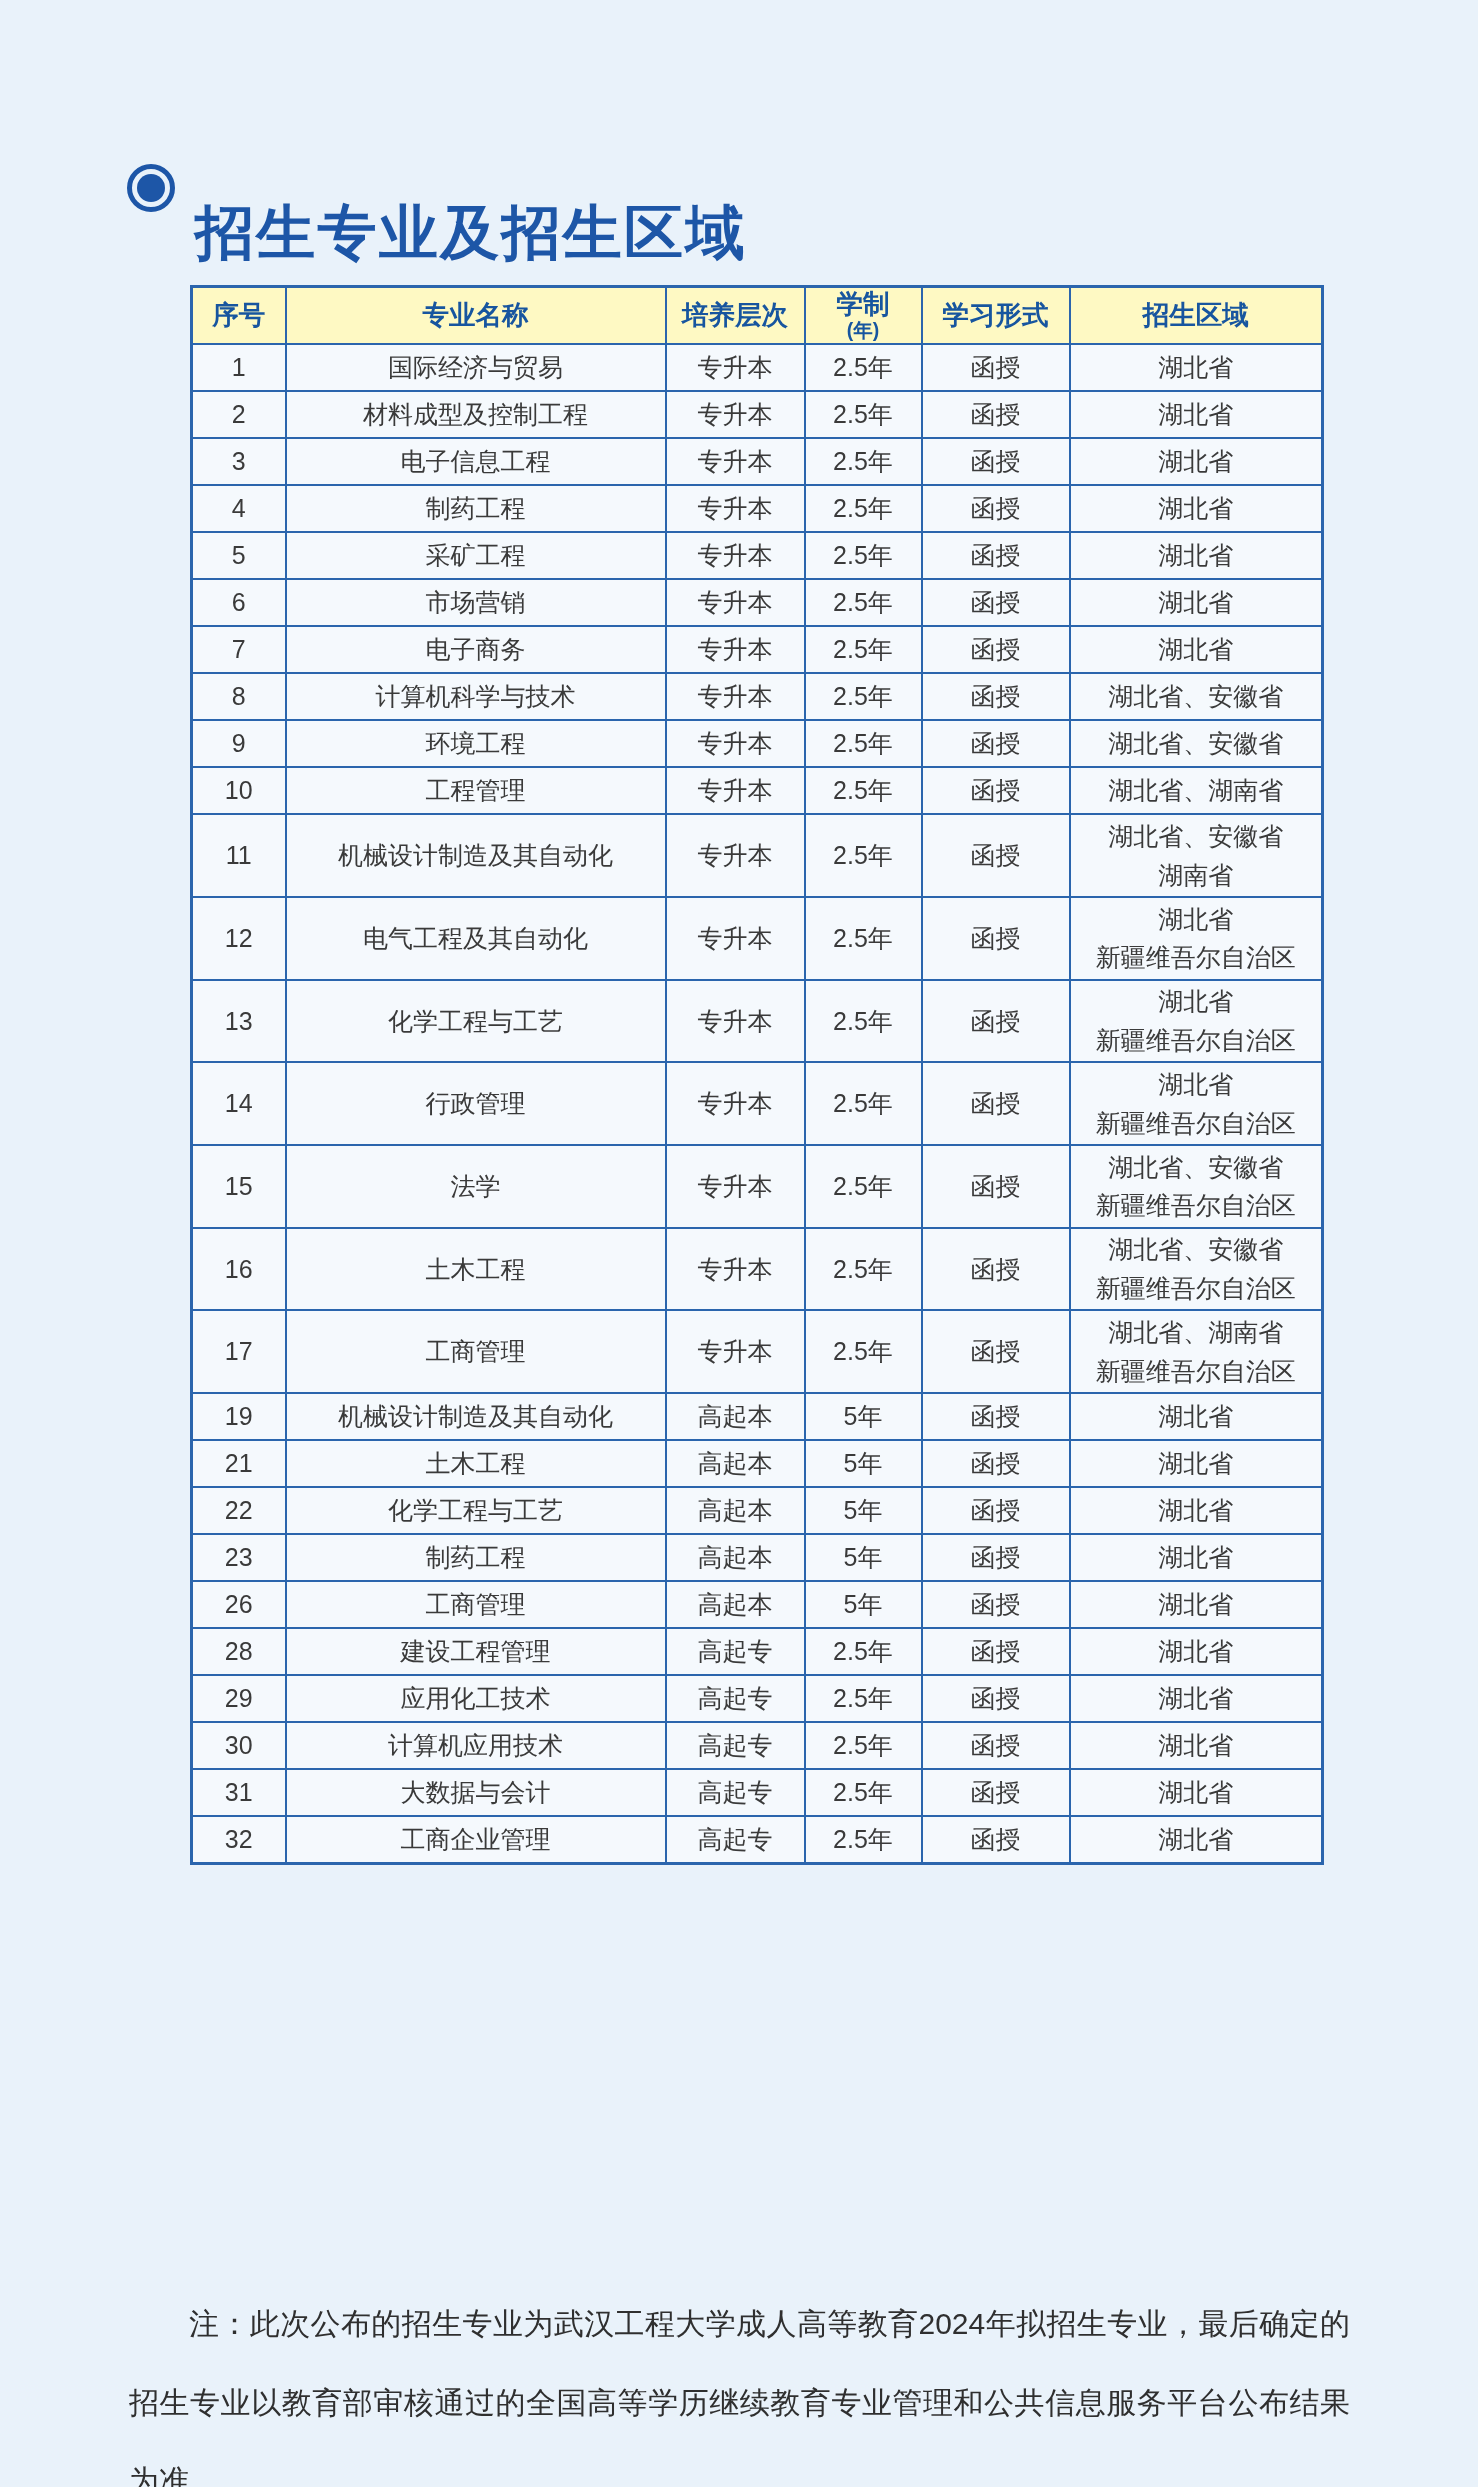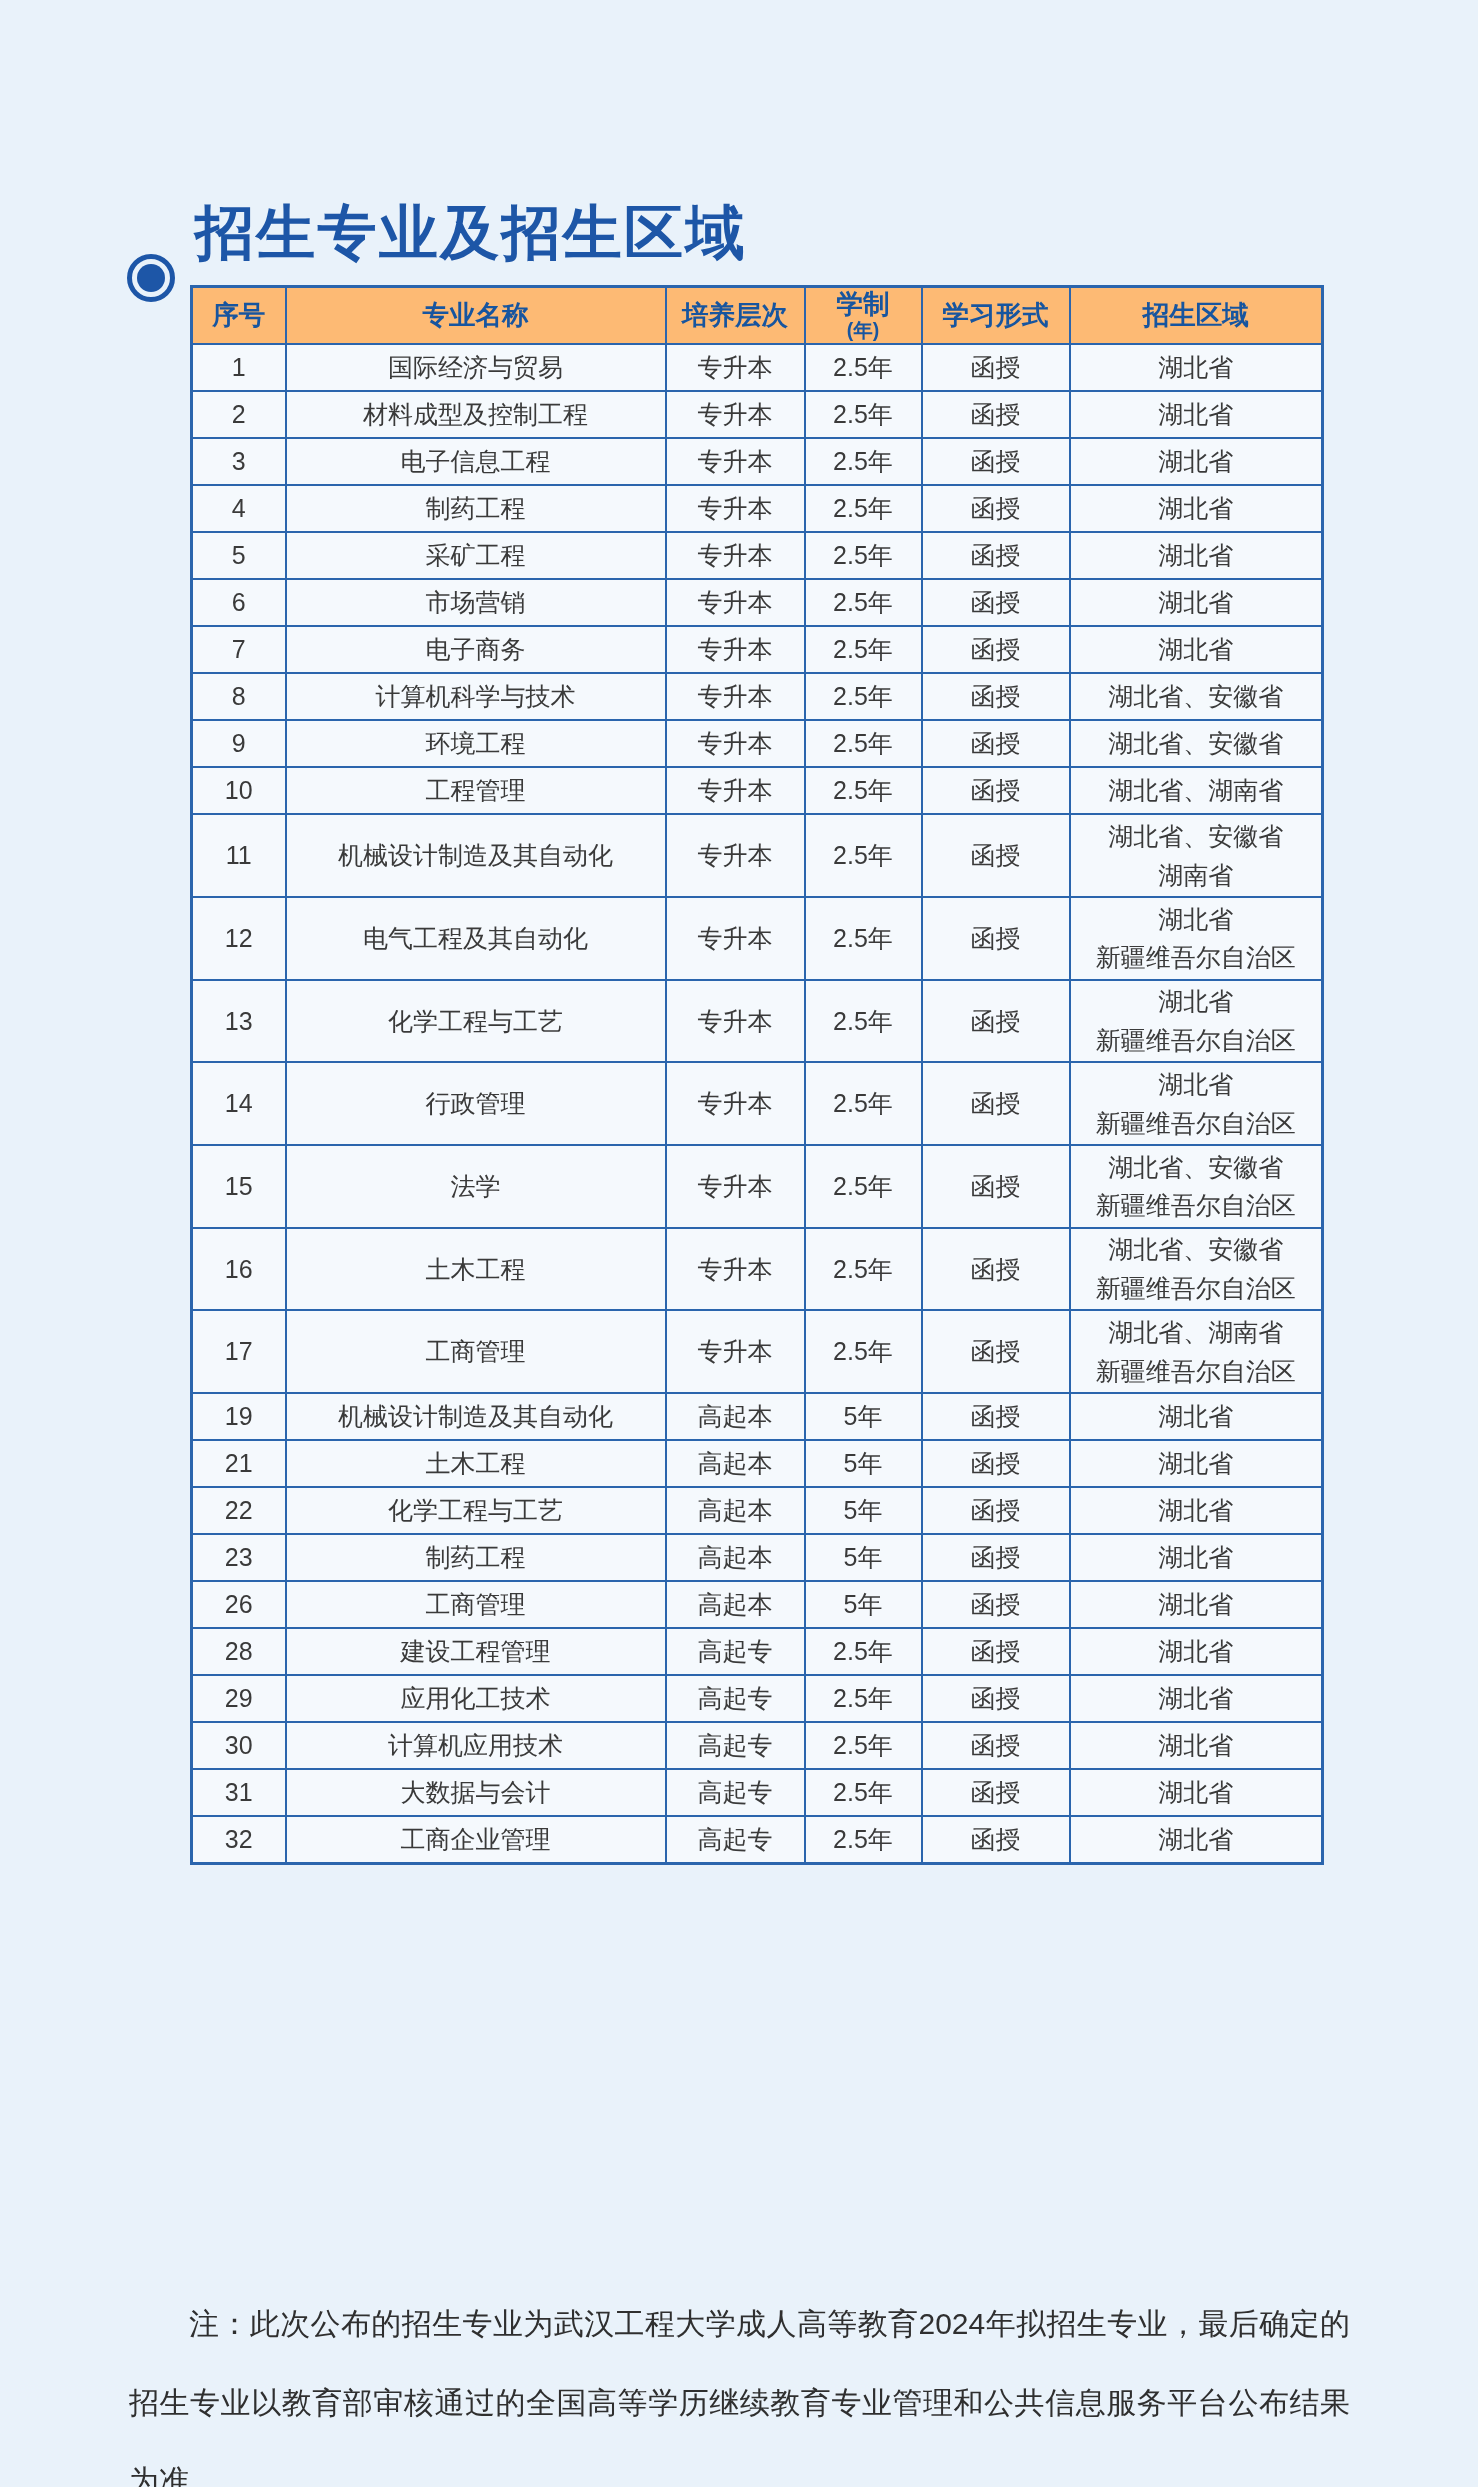--- a/index.html
+++ b/index.html
@@ -13,21 +13,21 @@
     background: #e9f2fa;
     font-family: "Liberation Sans", "DejaVu Sans", sans-serif;
     overflow: hidden;
   }
   
   .title-row {
     position: absolute;
     left: 127px;
     top: 164px;
     display: flex;
-    align-items: flex-end;
+    align-items: flex-start;
     gap: 20px;
   }
   .bullet {
     width: 48px;
     height: 48px;
     box-sizing: border-box;
     border: 5.5px solid #1d56a7;
     border-radius: 50%;
     display: flex;
     align-items: center;
@@ -70,21 +70,21 @@
   col.c-region { width: 253px; }
   th, td {
     border: 2.3px solid #2b65ad;
     text-align: center;
     vertical-align: middle;
     padding: 1.6px 4.7px;
     box-sizing: border-box;
   }
   thead tr { height: 56px; }
   th {
-    background: #fdba74;
+    background: #fef9c3;
     color: #17559f;
     font-size: 26.5px;
     font-weight: bold;
     line-height: 1.1;
   }
   th .sub {
     display: block;
     font-size: 19.5px;
     font-weight: bold;
     margin-top: 1.6px;

